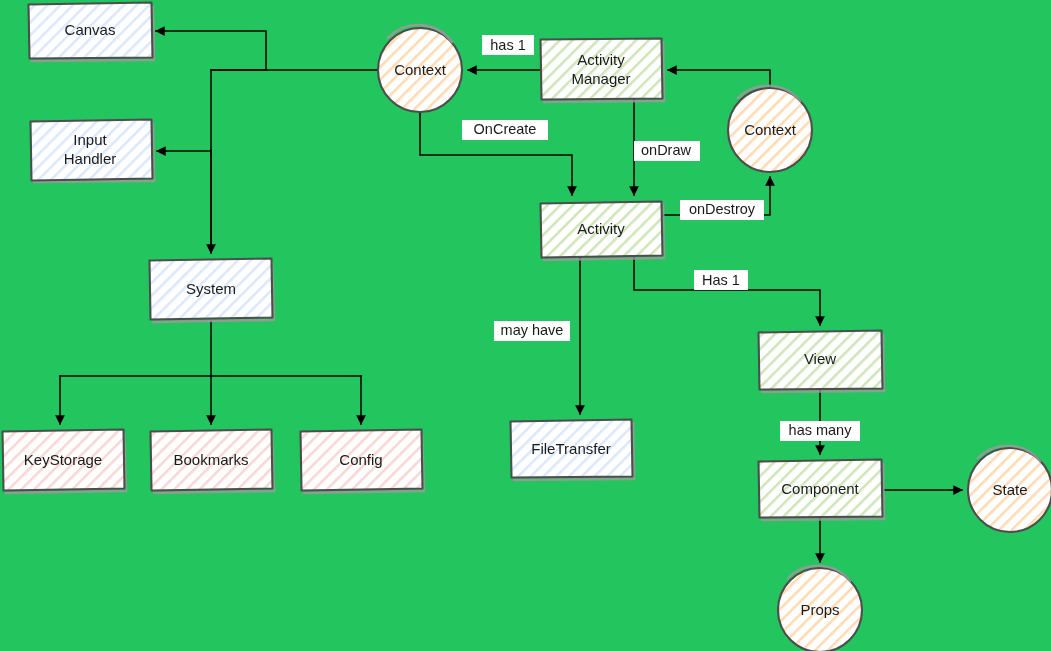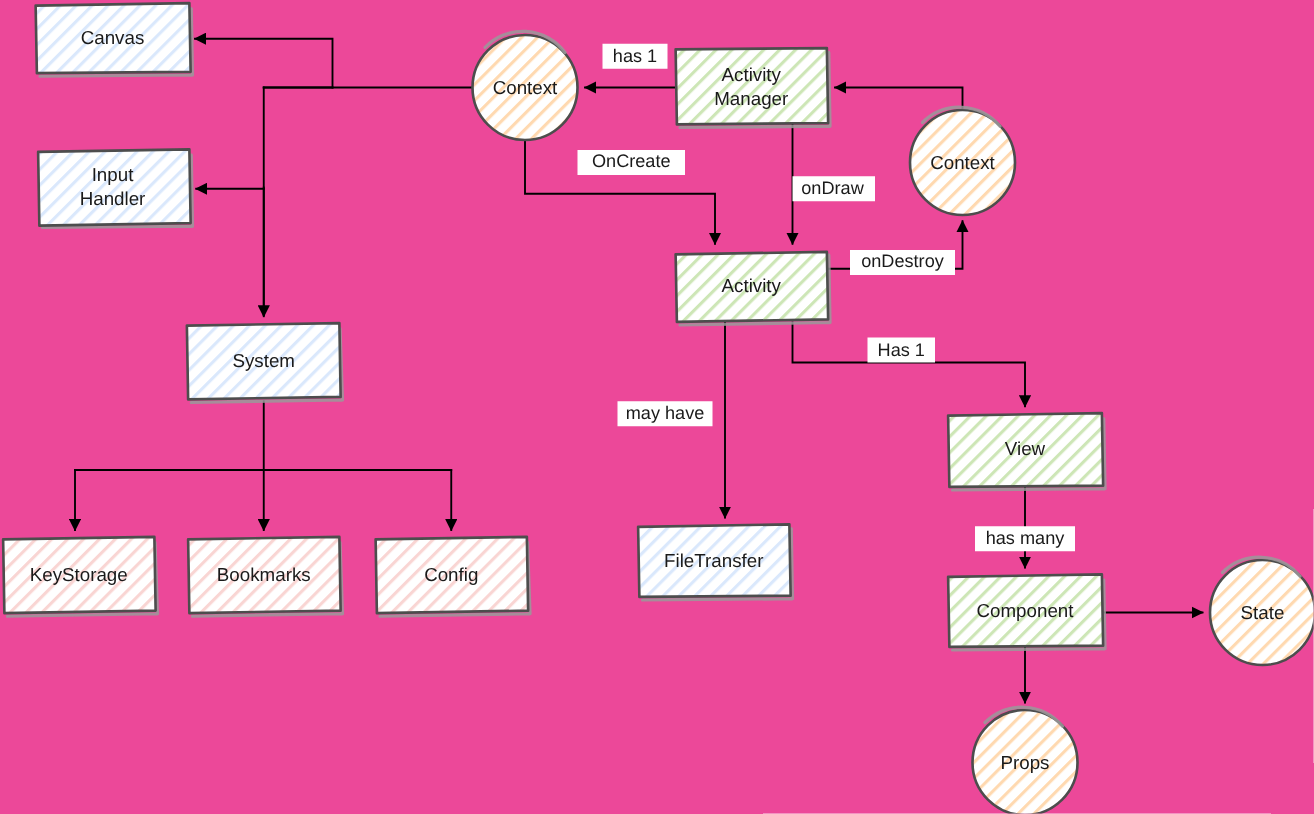--- a/index.html
+++ b/index.html
@@ -7,21 +7,21 @@
     padding: 0;
     background: #ffffff;
   }
   body {
     font-family: "Liberation Sans", sans-serif;
   }
   #diagram-canvas {
     position: relative;
     width: 1051px;
     height: 651px;
-    background: #ec4899;
+    background: #22c55e;
     overflow: hidden;
   }
   #diagram-svg {
     position: absolute;
     top: 0;
     left: 0;
     width: 1051px;
     height: 651px;
   }
   .node-label {

